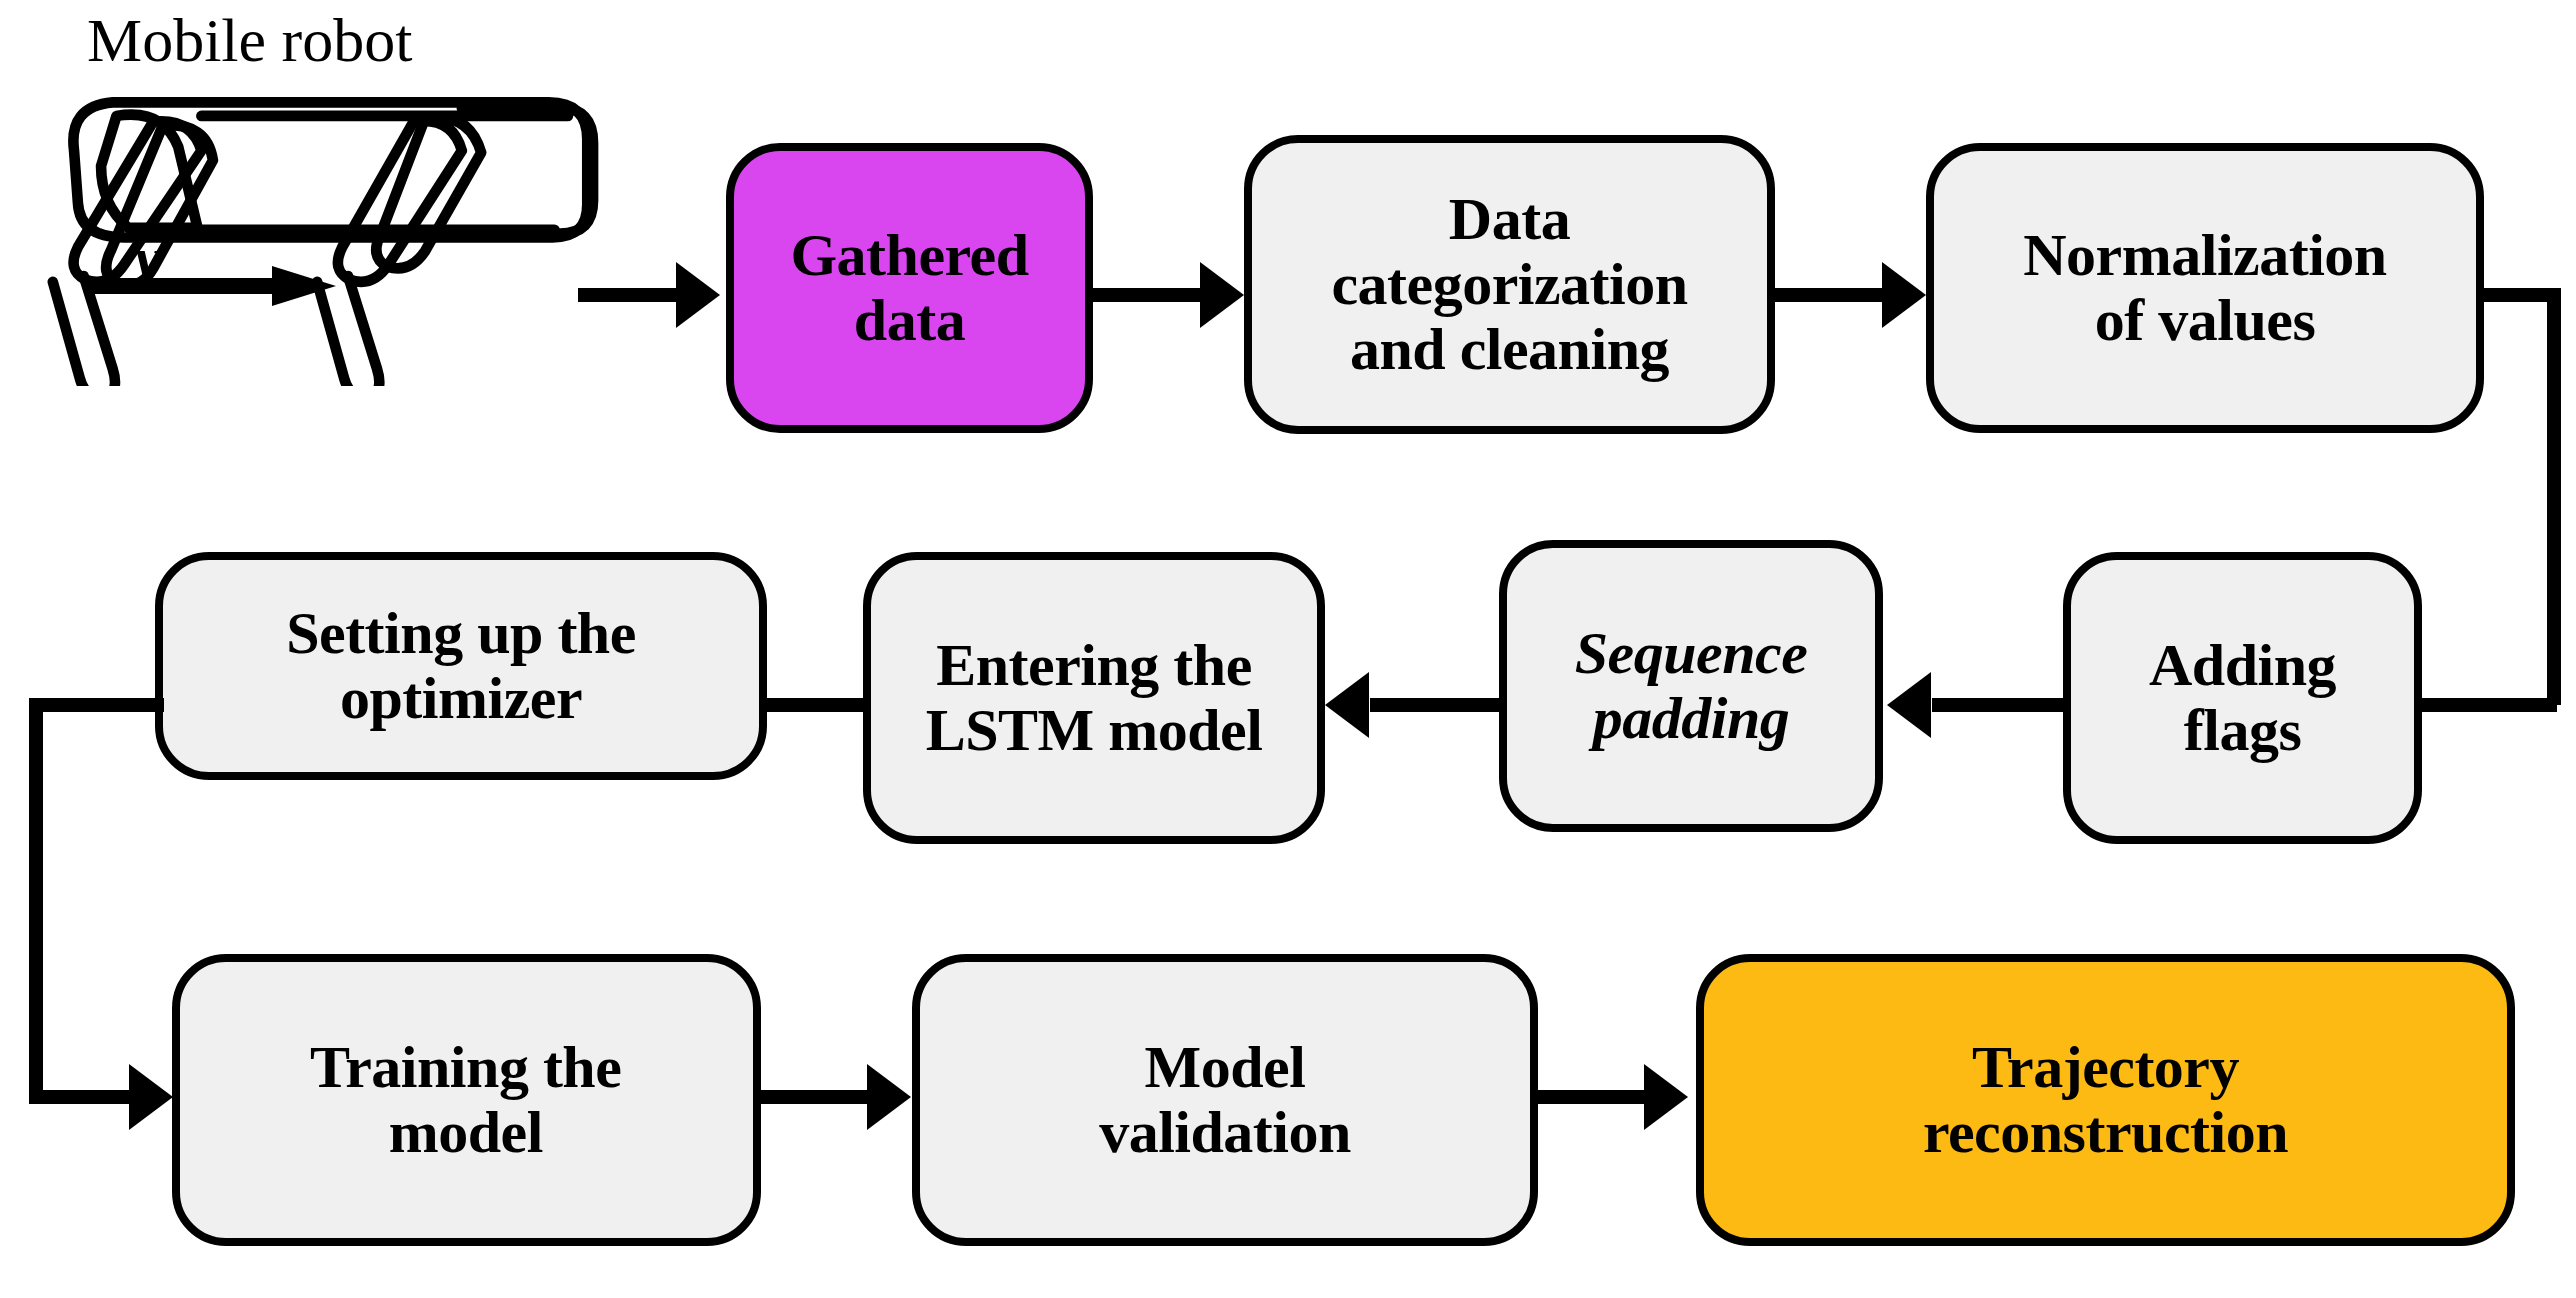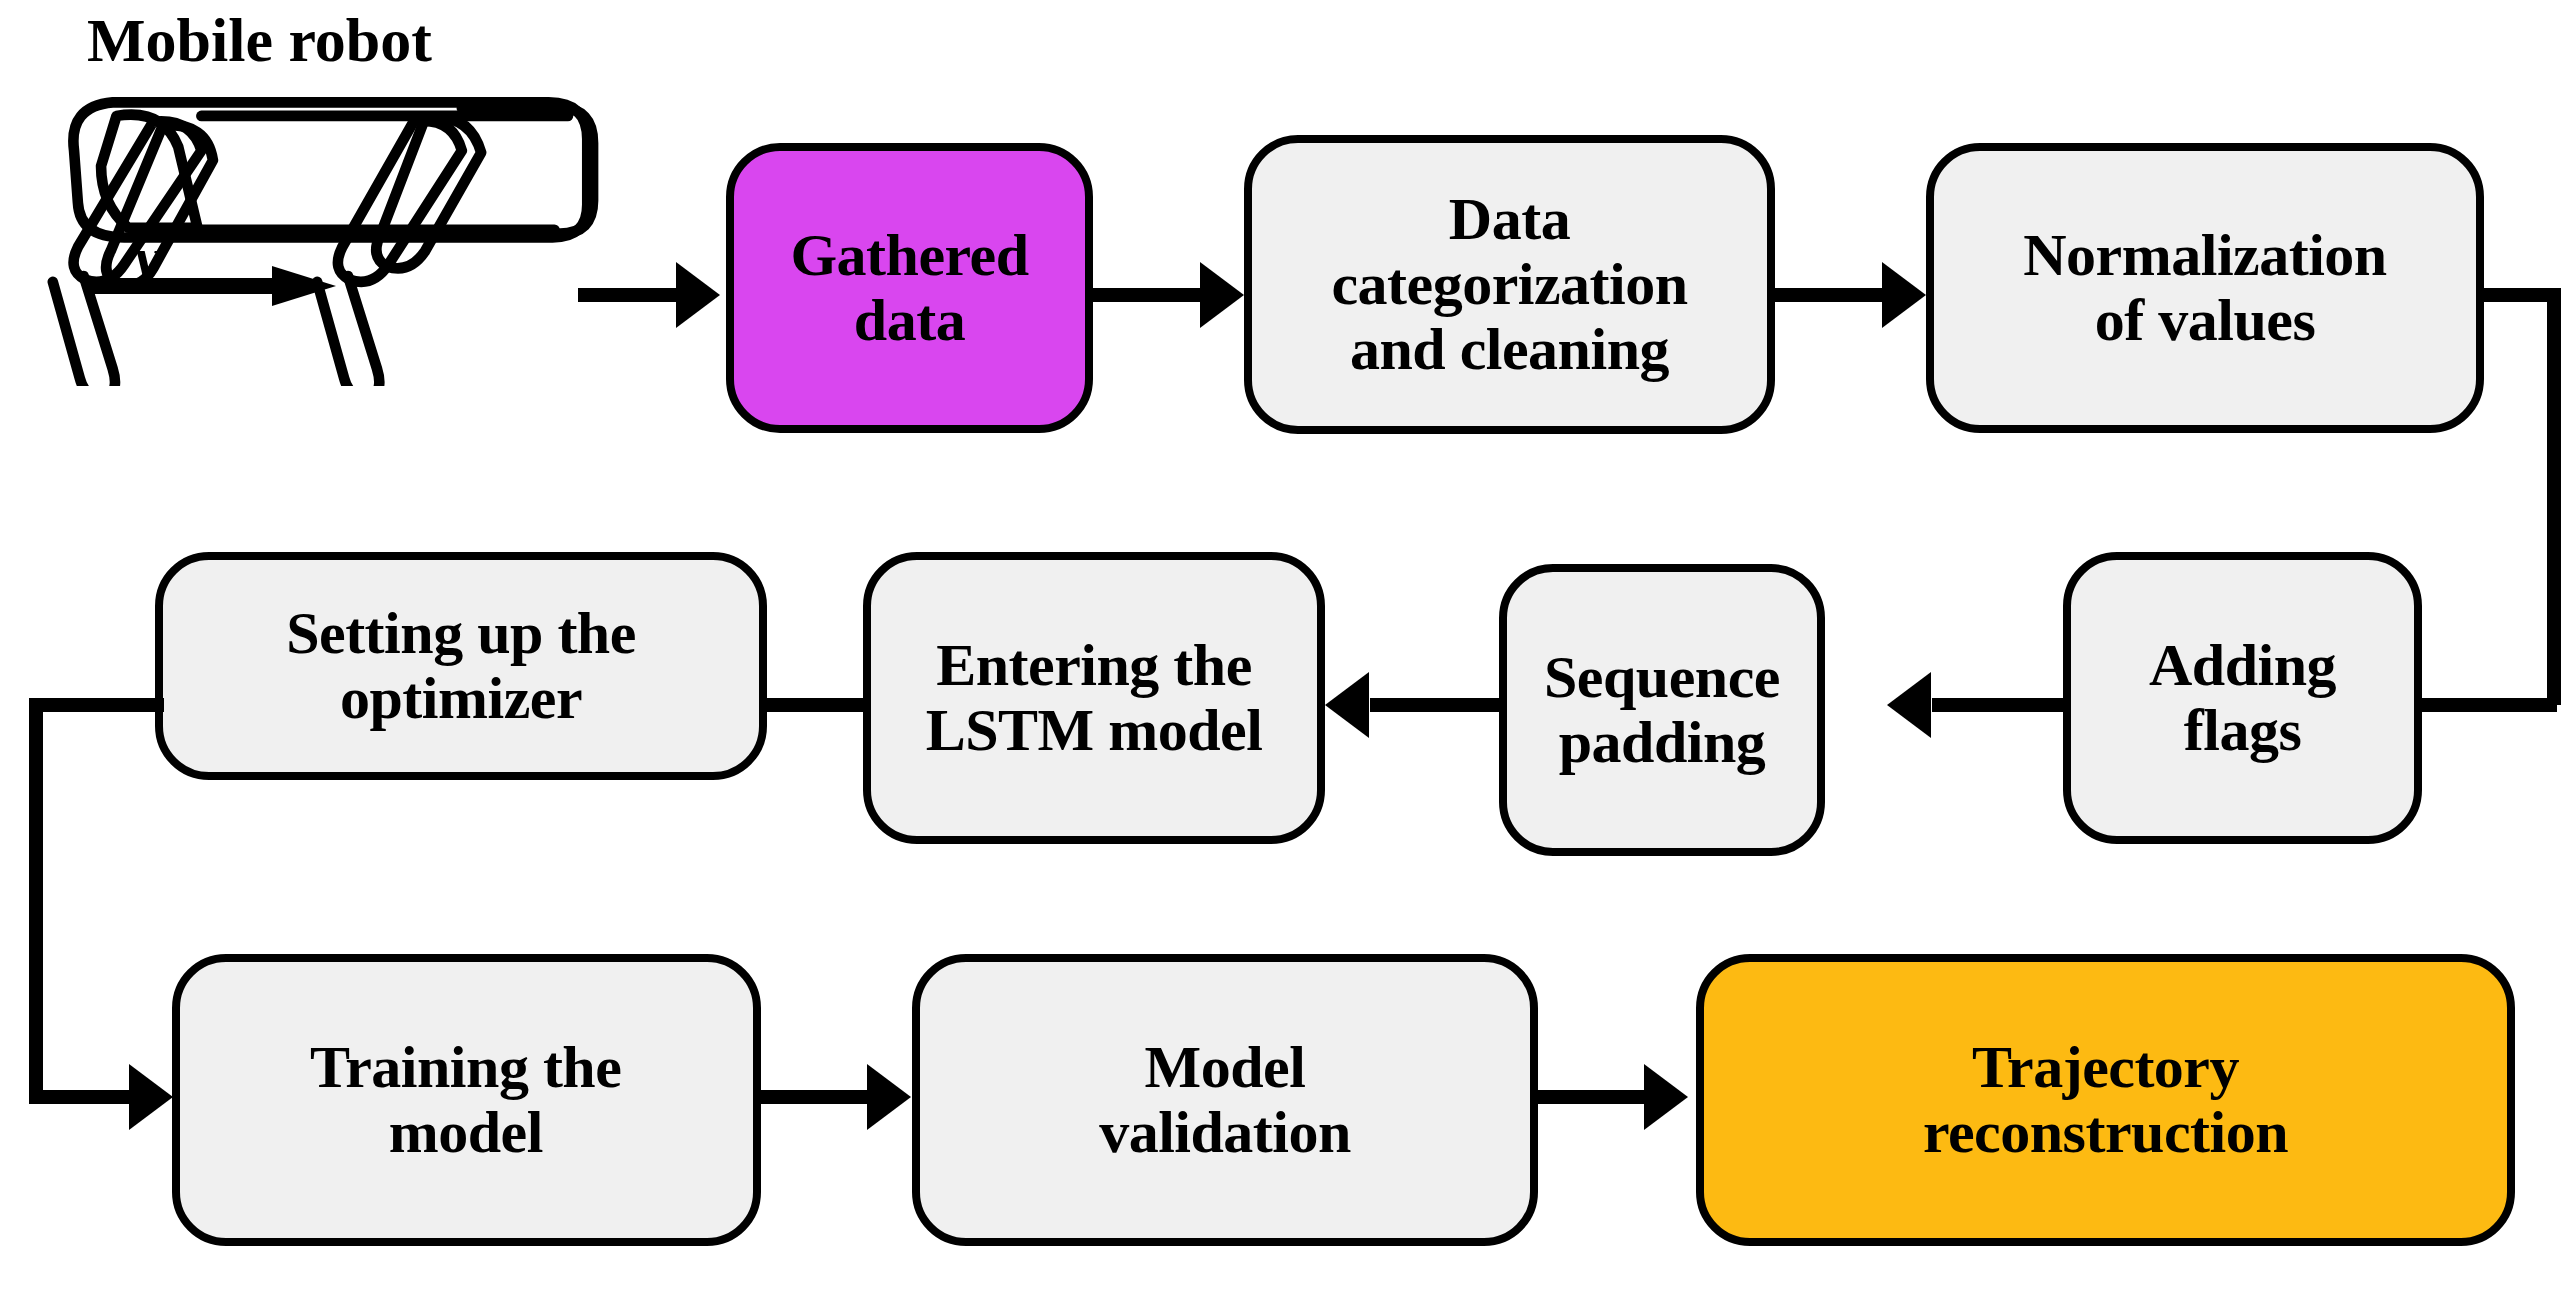--- a/index.html
+++ b/index.html
@@ -47,21 +47,21 @@
     border-top:33px solid transparent;
     border-bottom:33px solid transparent;
     border-right:44px solid #000000;
   }
 
   
   #robot-title{
     position:absolute;
     left:87px;top:4.8px;
     font-size:62px;
-    font-weight:700;
+    font-weight:400;
     color:#000000;
     white-space:nowrap;
   }
 
   
   #robot-svg{position:absolute;left:7.7px;top:58px;}
 
   
   #v-label{
     position:absolute;
@@ -148,21 +148,21 @@
   <div class="arrow left" style="left:2363px;top:672px;"></div>
 
   <div class="node" style="left:2063px;top:552px;width:359px;height:292px;align-items:center;">
     <span class="lbl">Adding
 flags</span>
   </div>
 
   <div class="hline" style="left:1932px;top:698px;width:135px;"></div>
   <div class="arrow left" style="left:1887px;top:672px;"></div>
 
-  <div class="node" style="left:1499px;top:564px;width:326px;height:292px;">
+  <div class="node" style="left:1499px;top:540px;width:384px;height:292px;font-style:italic;">
     <span class="lbl">Sequence
 padding</span>
   </div>
 
   <div class="hline" style="left:1370px;top:698px;width:135px;"></div>
   <div class="arrow left" style="left:1325px;top:672px;"></div>
 
   <div class="node" style="left:863px;top:552px;width:462px;height:292px;">
     <span class="lbl">Entering the
 LSTM model</span>

